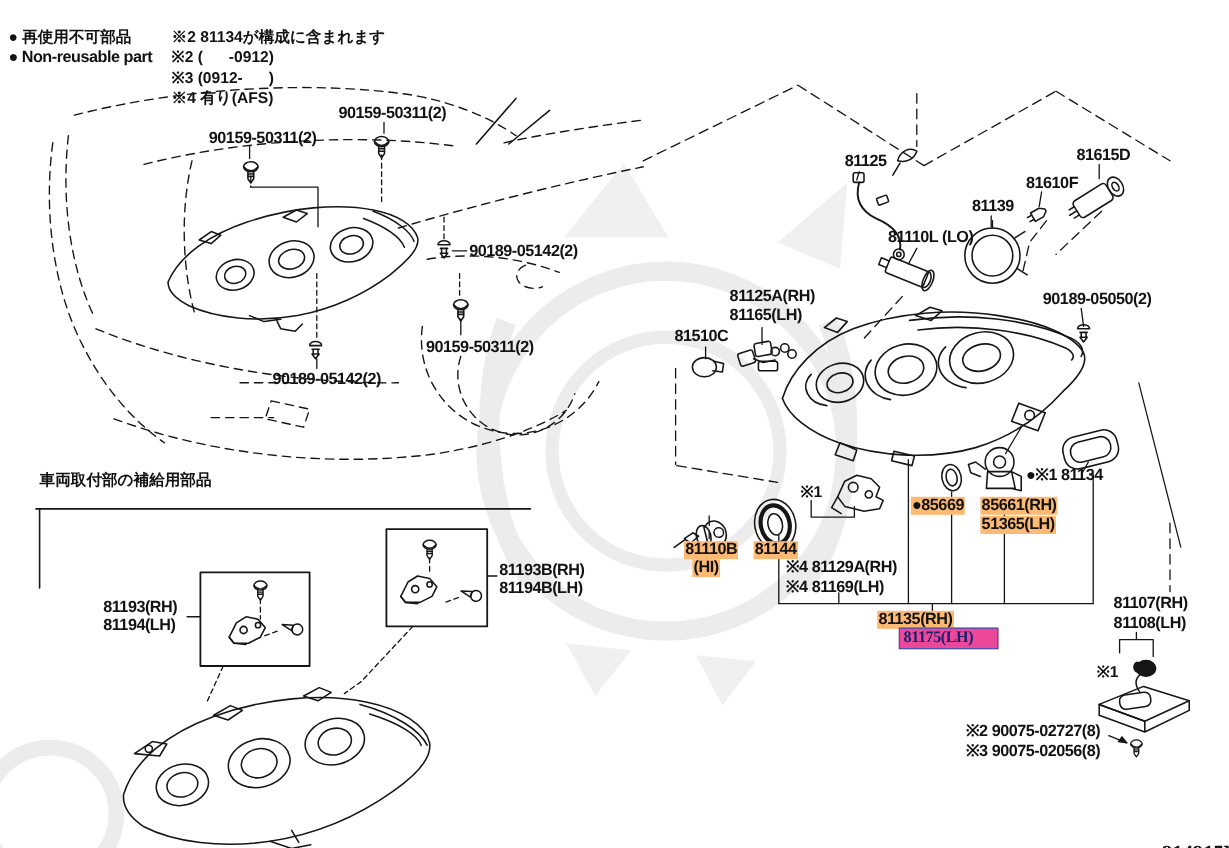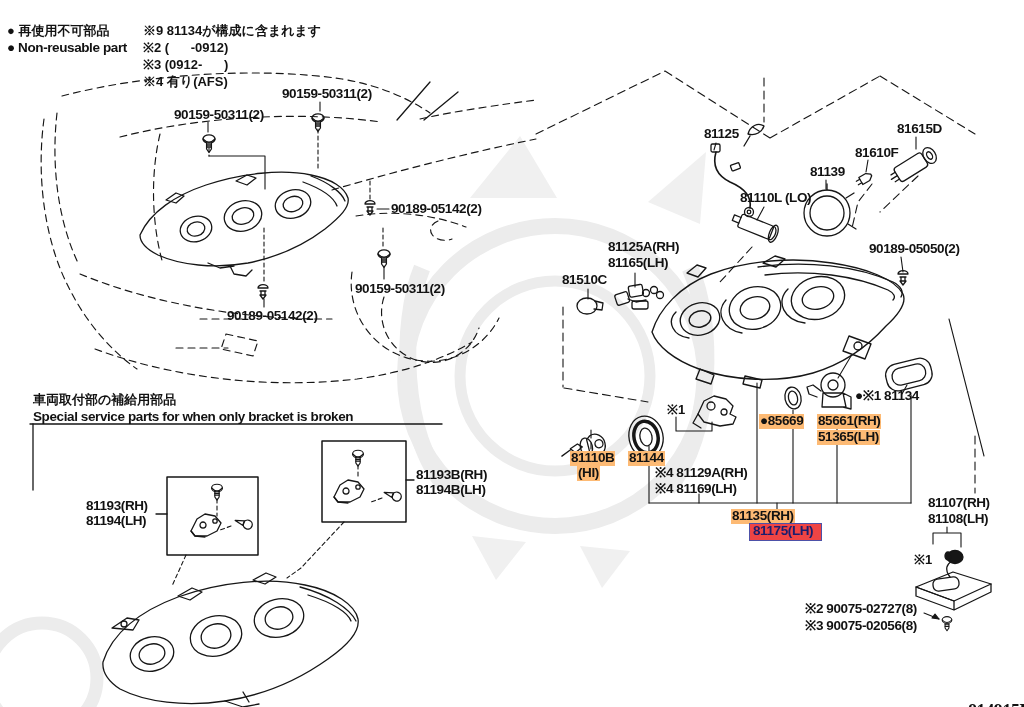--- a/index.html
+++ b/index.html
@@ -3,21 +3,21 @@
 <meta charset="utf-8">
 <style>
   html,body{margin:0;padding:0;background:#fff;}
   .stage{position:relative;width:1024px;height:707px;background:#ffffff;overflow:hidden;
          font-family:"Liberation Sans",sans-serif;margin-top:16px;}
   .stage svg{position:absolute;left:0;top:0;}
   .lbl{position:absolute;font-weight:bold;font-size:13.5px;letter-spacing:-0.4px;color:#121212;
        white-space:pre;line-height:1.1;}
   .jp{font-size:13px;letter-spacing:0;}
   .wbg{background:#fdba74;padding:0 1px;}
-  .hl{background:#ef4444;border:1px solid #4d51a8;color:#1b1d6e;padding:0 8px 1px 3px;}
+  .hl{background:#ec4899;border:1px solid #4d51a8;color:#1b1d6e;padding:0 20px 1px 3px;font-family:Liberation Serif, serif;}
   .ftr{font-size:18px;font-family:Liberation Serif, serif;}
 </style>
 </head>
 <body>
 
 <div class="stage">
 
 <svg width="1024" height="707" viewBox="0 0 1024 707">
 
   <defs>
@@ -277,33 +277,32 @@
       <path d="M947,511 V517 M933,517 H961 M933,517 V528 M961,517 V531"></path>
       <path d="M924,597 L939,603"></path>
       <path d="M939,603 l-7,-1 l3,-4 z" fill="#161616"></path>
       <path d="M902,378 L907,369"></path>
     </g>
   </g>
 </svg>
 
 <div class="lbl jp" style="left:7px;top:8px">● 再使用不可部品</div>
 <div class="lbl" style="left:7px;top:25px">● Non-reusable part</div>
-<div class="lbl jp" style="left:143px;top:8px">※9 81134が構成に含まれます</div>
+<div class="lbl jp" style="left:143px;top:8px">※2 81134が構成に含まれます</div>
 <div class="lbl jp" style="left:143px;top:25px">※2 (      -0912)</div>
 <div class="lbl jp" style="left:143px;top:42px">※3 (0912-      )</div>
 <div class="lbl jp" style="left:143px;top:59px">※4 有り(AFS)</div>
 
 <div class="lbl" style="left:282px;top:71px">90159-50311(2)</div>
 <div class="lbl" style="left:174px;top:92px">90159-50311(2)</div>
 <div class="lbl" style="left:391px;top:186px">90189-05142(2)</div>
 <div class="lbl" style="left:355px;top:266px">90159-50311(2)</div>
 <div class="lbl" style="left:227px;top:293px">90189-05142(2)</div>
 
 <div class="lbl jp" style="left:33px;top:377px">車両取付部の補給用部品</div>
-<div class="lbl" style="left:33px;top:394px">Special service parts for when only bracket is broken</div>
 <div class="lbl" style="left:86px;top:483px">81193(RH)</div>
 <div class="lbl" style="left:86px;top:498px">81194(LH)</div>
 <div class="lbl" style="left:416px;top:452px">81193B(RH)</div>
 <div class="lbl" style="left:416px;top:467px">81194B(LH)</div>
 
 <div class="lbl" style="left:704px;top:111px">81125</div>
 <div class="lbl" style="left:897px;top:106px">81615D</div>
 <div class="lbl" style="left:855px;top:130px">81610F</div>
 <div class="lbl" style="left:810px;top:149px">81139</div>
 <div class="lbl" style="left:740px;top:175px">81110L (LO)</div>

